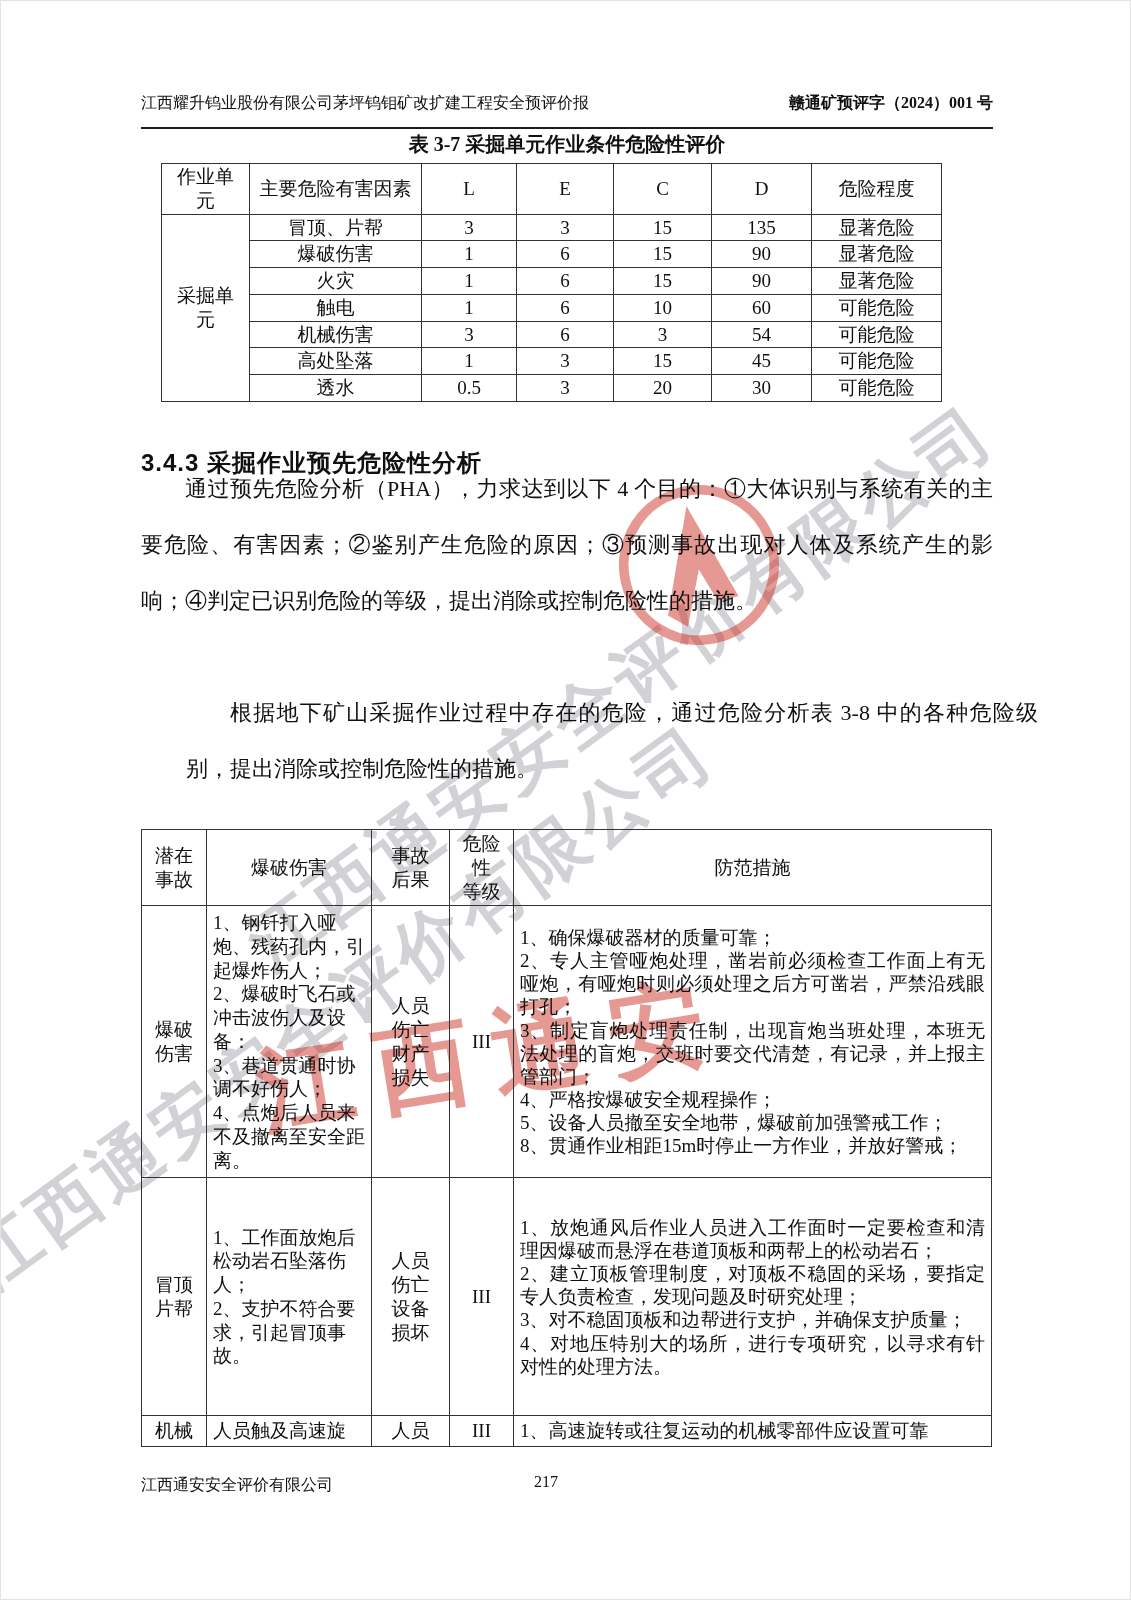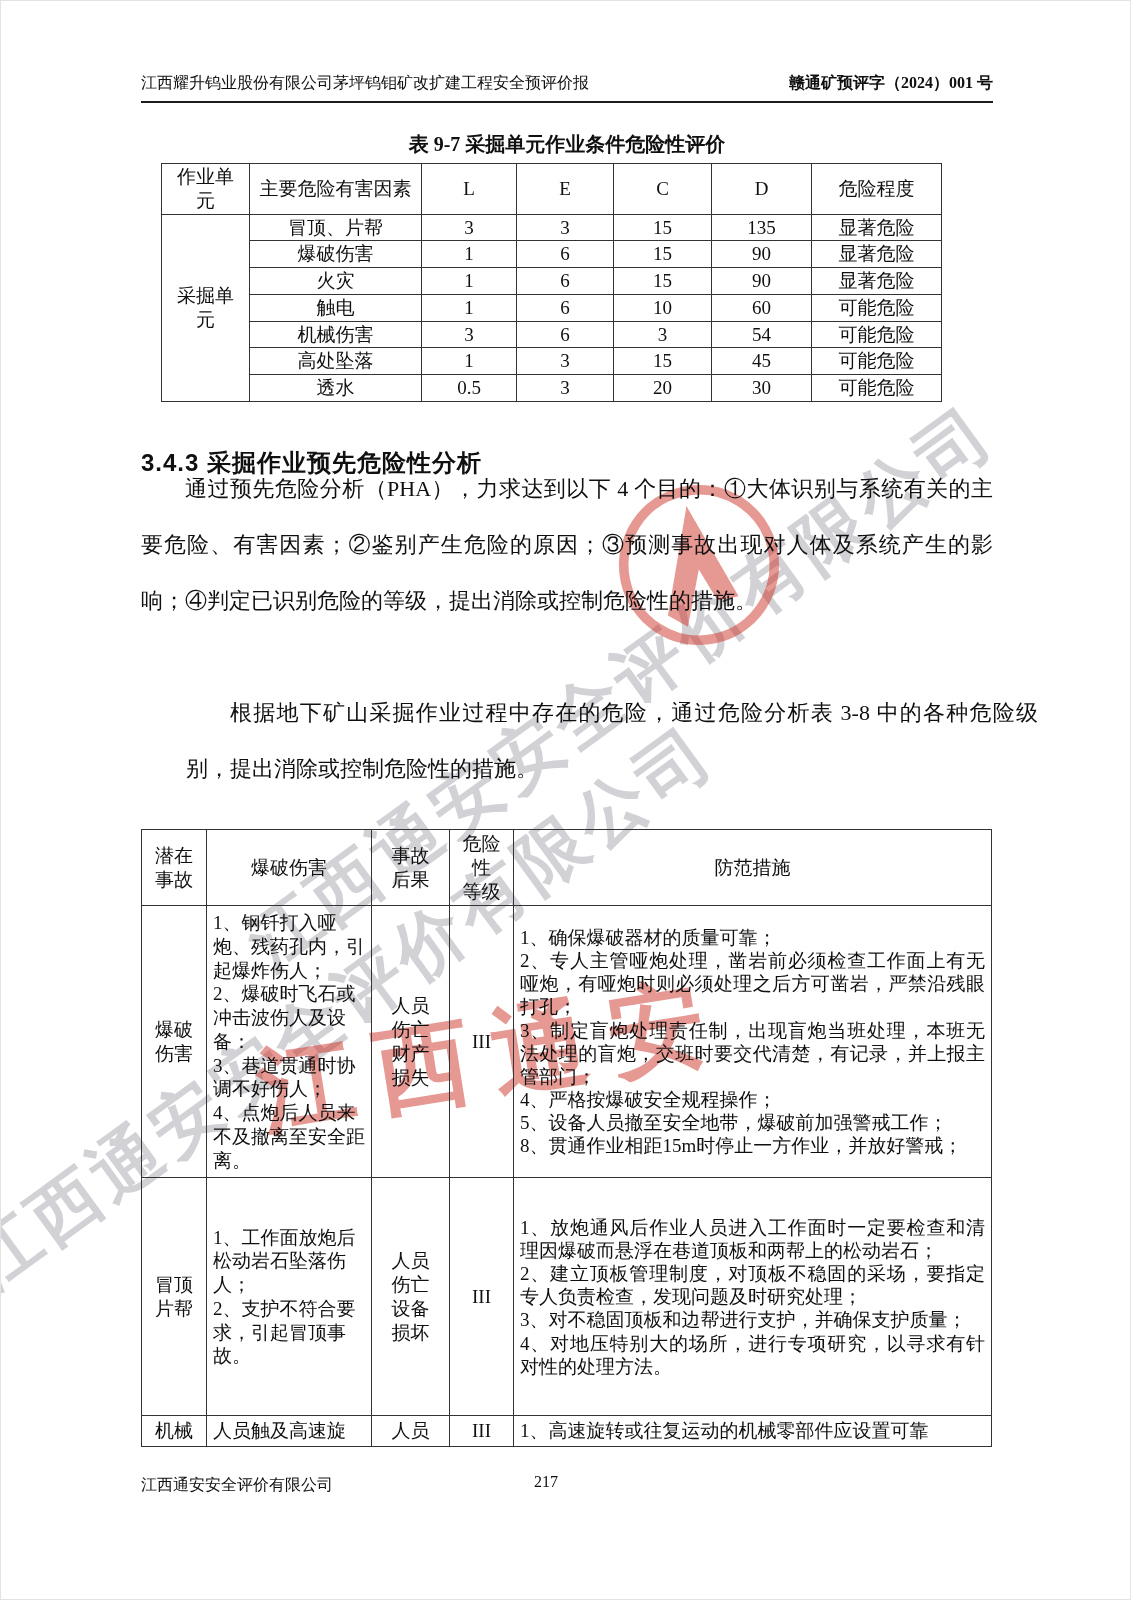--- a/index.html
+++ b/index.html
@@ -20,23 +20,23 @@
                   letter-spacing:22px; color:#cf3328; opacity:0.5; transform:rotate(-9deg); }
   .wm-logo { left:612px; top:478px; width:172px; height:172px; opacity:0.5; transform:rotate(-12deg); }
   .wm-logo svg { width:100%; height:100%; }
 
   
   .layer { position:absolute; z-index:2; }
 
   .header {
     left:140px; top:72px; width:852px;
     display:flex; justify-content:space-between; align-items:flex-end;
-    border-bottom:2px solid #1c1c1c; padding-bottom:7px; font-size:16px;
+    border-bottom:2px solid #1c1c1c; padding-bottom:13px; font-size:16px;
   }
-  .header .hdr-right { font-weight:bold; }
+  .header .hdr-right { font-weight:bold;margin-top:20px; }
 
   .tbl-title { width:852px; left:140px; text-align:center; font-weight:bold; font-size:20px; }
   .t37-title { top:130px; }
   .t38-title { top:798px; }
 
   table { border-collapse:collapse; table-layout:fixed; }
   th, td { border:1px solid #333; white-space:pre-line; line-height:1.25; }
   th { font-weight:normal; text-align:center; vertical-align:middle; }
 
   .t37 { left:160px; top:162px; width:780px; font-size:19px; }
@@ -78,21 +78,21 @@
       <circle cx="80" cy="80" r="70" fill="none" stroke="#cf3328" stroke-width="9"></circle>
       <path d="M80 24 L110 116 L90 116 L79 84 L58 134 L42 120 Z" fill="#cf3328"></path>
     </svg>
   </div>
 
   <div class="layer header">
     <span>江西耀升钨业股份有限公司茅坪钨钼矿改扩建工程安全预评价报</span>
     <span class="hdr-right">赣通矿预评字（2024）001 号</span>
   </div>
 
-  <div class="layer tbl-title t37-title">表 9-7 采掘单元作业条件危险性评价</div>
+  <div class="layer tbl-title t37-title">表 3-7 采掘单元作业条件危险性评价</div>
 
   <table class="layer t37">
     <colgroup>
       <col style="width:88px">
         <col style="width:172px">
         <col style="width:95px">
       <col style="width:97px">
         <col style="width:98px">
         <col style="width:100px">
         <col style="width:130px">

